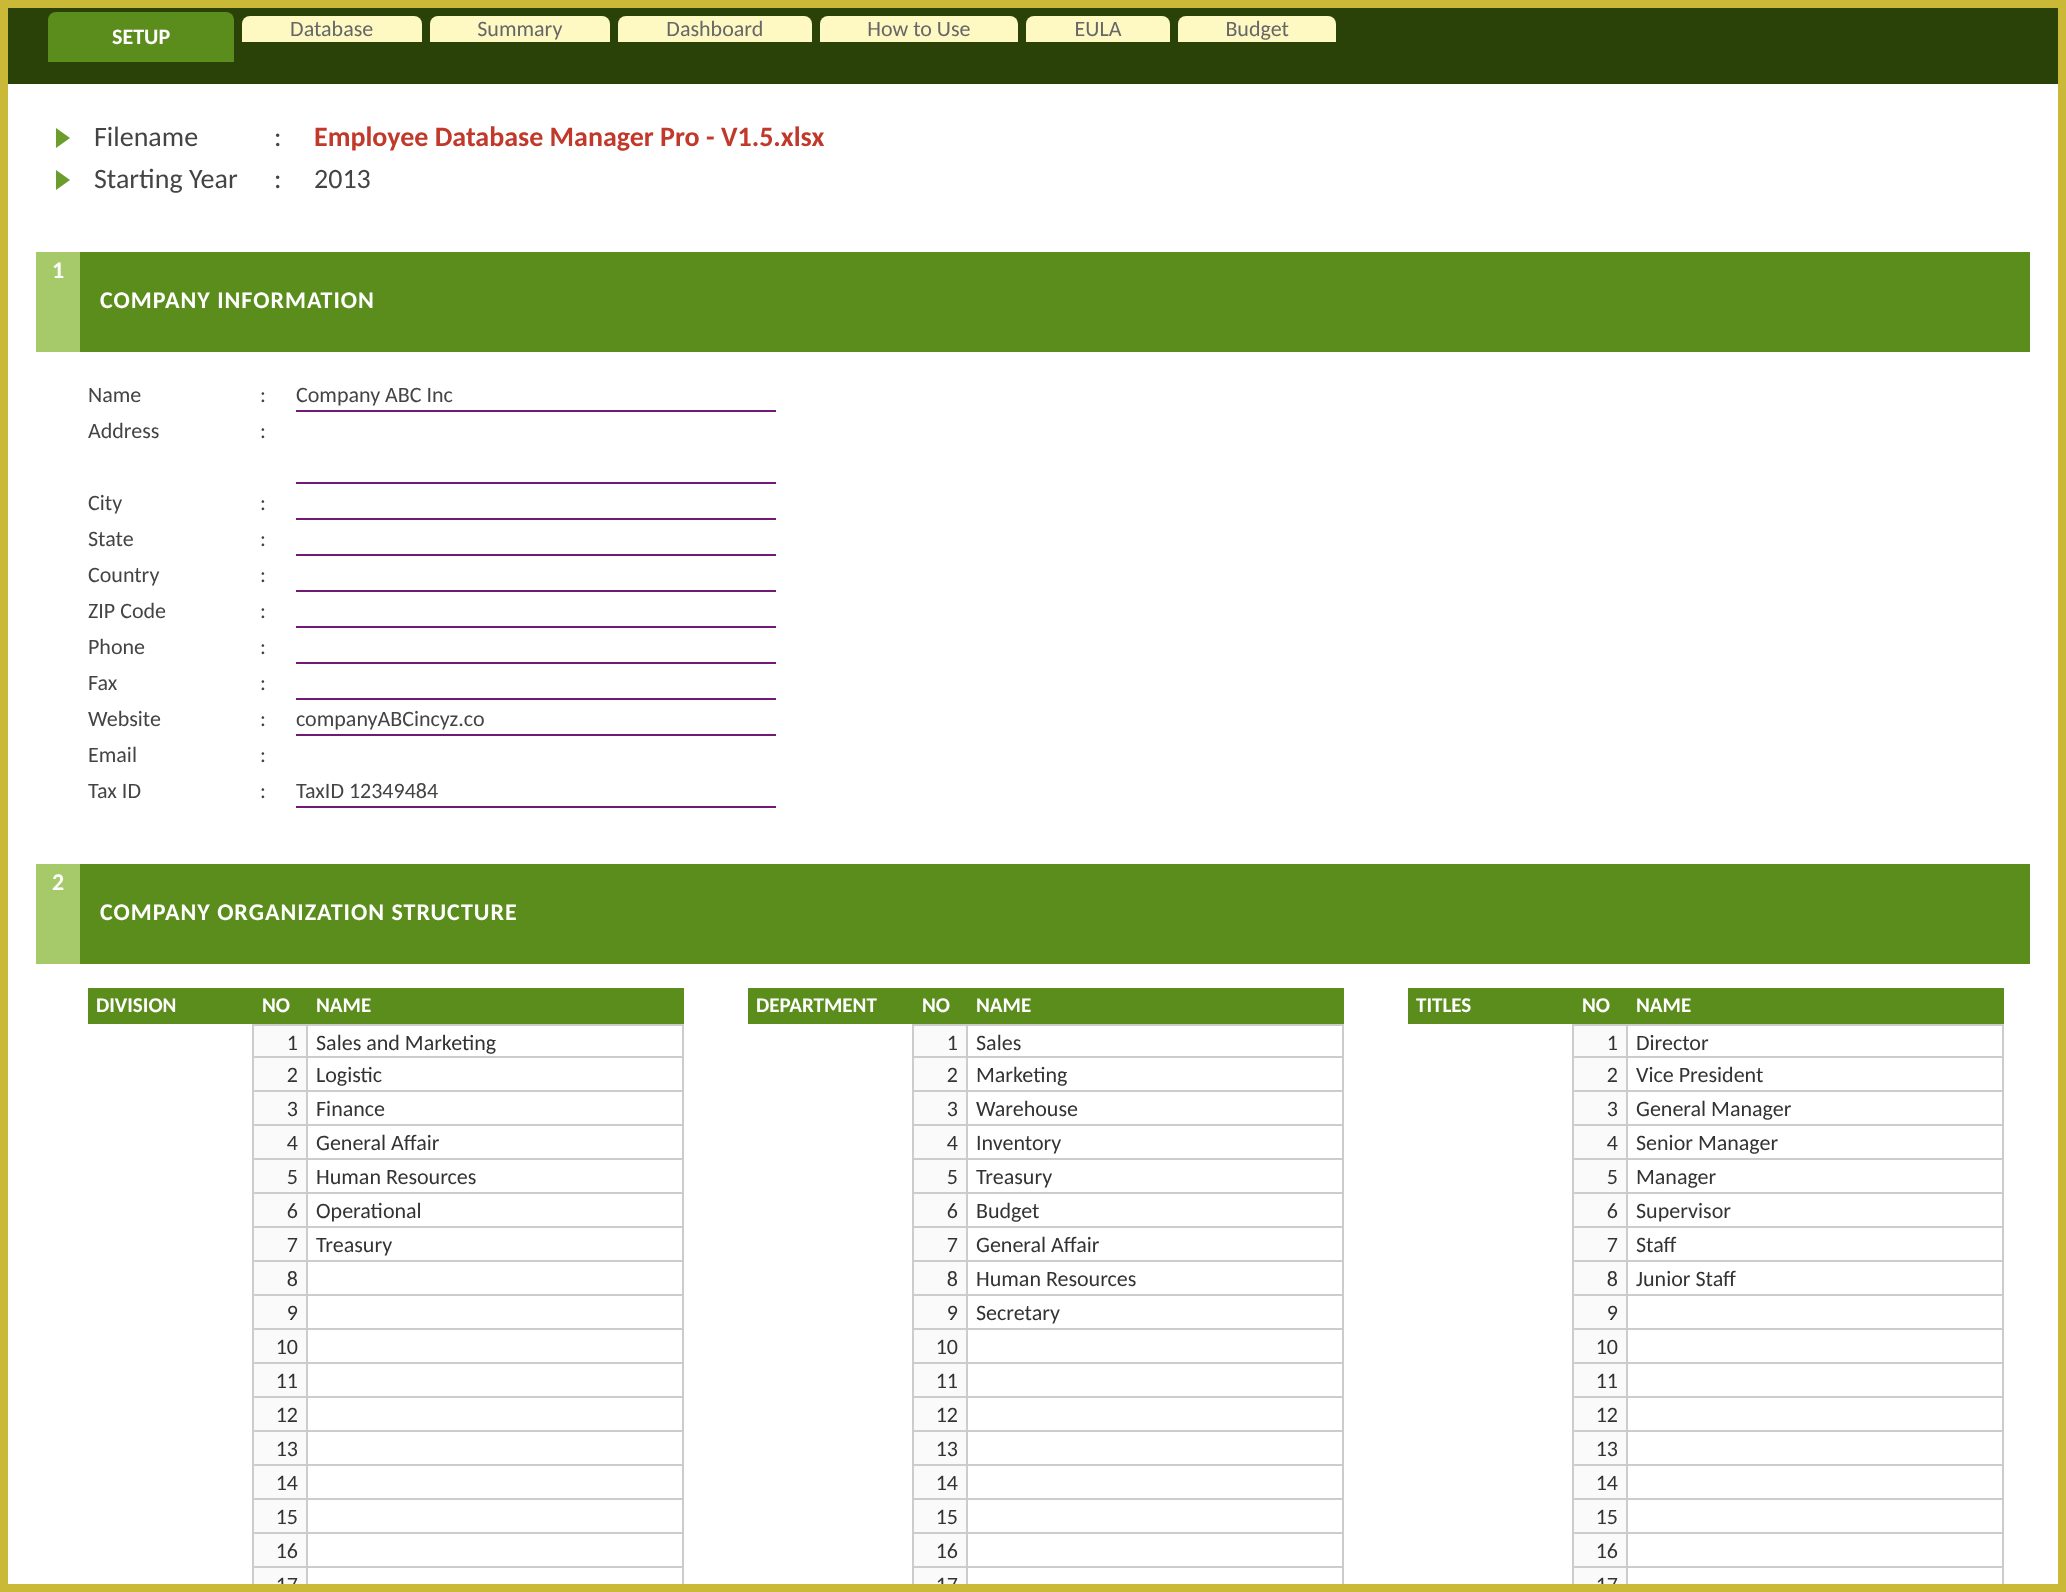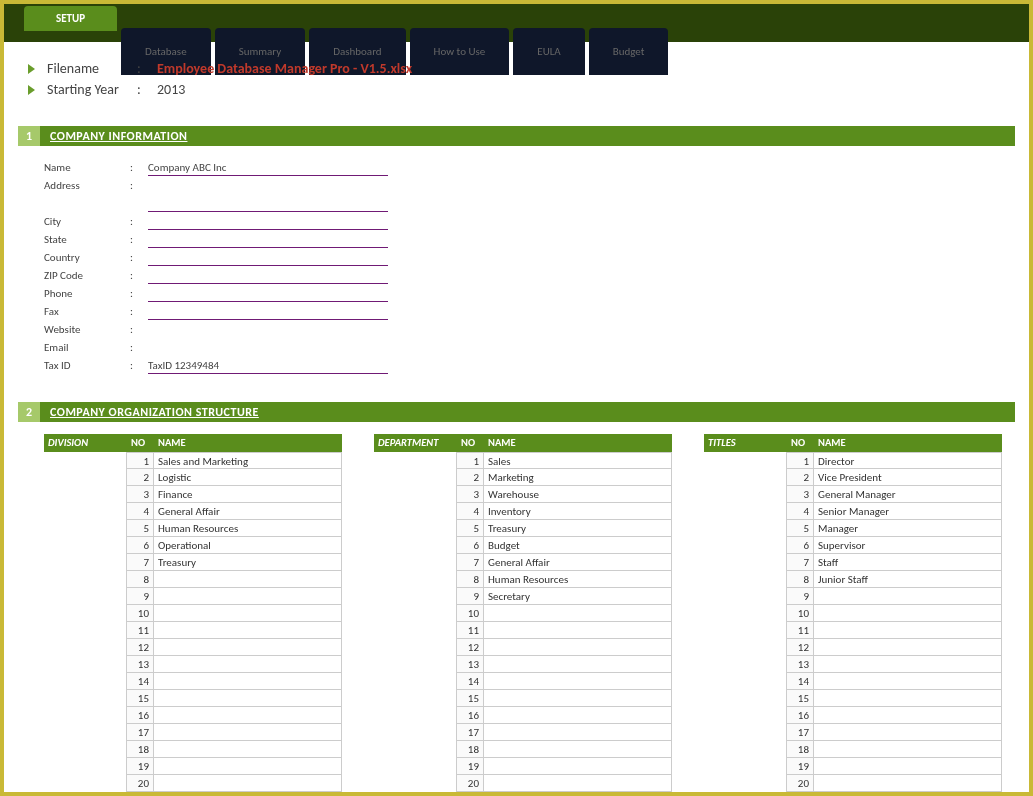--- a/index.html
+++ b/index.html
@@ -15,29 +15,28 @@
 }
 .tab-bar {
   background: #2a4208;
   height: 30px;
   display: flex;
   align-items: flex-start;
   padding-left: 20px;
   padding-top: 4px;
 }
 .tab {
-  padding: 17px 24px;
+  padding: 0 24px;
   font-size: 11px;
   color: #666;
-  background: #0f172a;
+  background: #fef9c3;
   margin-right: 4px;
   border-top-left-radius: 4px;
   border-top-right-radius: 4px;
   cursor: pointer;
-  margin-top: 20px;
 }
 .tab.active {
   background: #5a8d1c;
   color: #fff;
   font-weight: bold;
   padding: 6px 32px;
   margin-top: -2px;
 }
 .ribbon-dark {
   background: #2a4208;
@@ -75,24 +74,23 @@
   text-align: center;
   font-weight: bold;
   font-size: 12px;
   line-height: 20px;
 }
 .sec-title {
   background: #5a8d1c;
   color: #fff;
   font-weight: bold;
   font-size: 12px;
-  padding: 3px 10px;
+  padding: 18px 10px;
   flex: 1;
   letter-spacing: 0.5px;
-  text-decoration: underline;
 }
 .info-grid { margin-left: 26px; }
 .info-row {
   display: flex;
   align-items: center;
   height: 18px;
   font-size: 11px;
 }
 .info-label { width: 86px; color: #444; }
 .info-colon { width: 18px; color: #444; }
@@ -107,21 +105,21 @@
 .org-table { }
 .org-header {
   display: flex;
   background: #5a8d1c;
   color: #fff;
   font-weight: bold;
   font-size: 10.5px;
   height: 18px;
   line-height: 18px;
 }
-.col-title { width: 82px; padding-left: 4px; font-style: italic; }
+.col-title { width: 82px; padding-left: 4px; }
 .col-no { width: 28px; text-align: center; padding-right: 4px; }
 .col-name { width: 188px; padding-left: 4px; }
 .org-row {
   display: flex;
   height: 17px;
   line-height: 17px;
   font-size: 11px;
 }
 .cell-title {
   width: 82px;
@@ -219,20 +217,21 @@
         <div class="info-value"></div>
       </div>
       <div class="info-row">
         <div class="info-label">Fax</div>
         <div class="info-colon">:</div>
         <div class="info-value"></div>
       </div>
       <div class="info-row">
         <div class="info-label">Website</div>
         <div class="info-colon">:</div>
+        <div class="info-value">companyABCincyz.co</div>
       </div>
       <div class="info-row">
         <div class="info-label">Email</div>
         <div class="info-colon">:</div>
       </div>
       <div class="info-row">
         <div class="info-label">Tax ID</div>
         <div class="info-colon">:</div>
         <div class="info-value">TaxID 12349484</div>
       </div>

